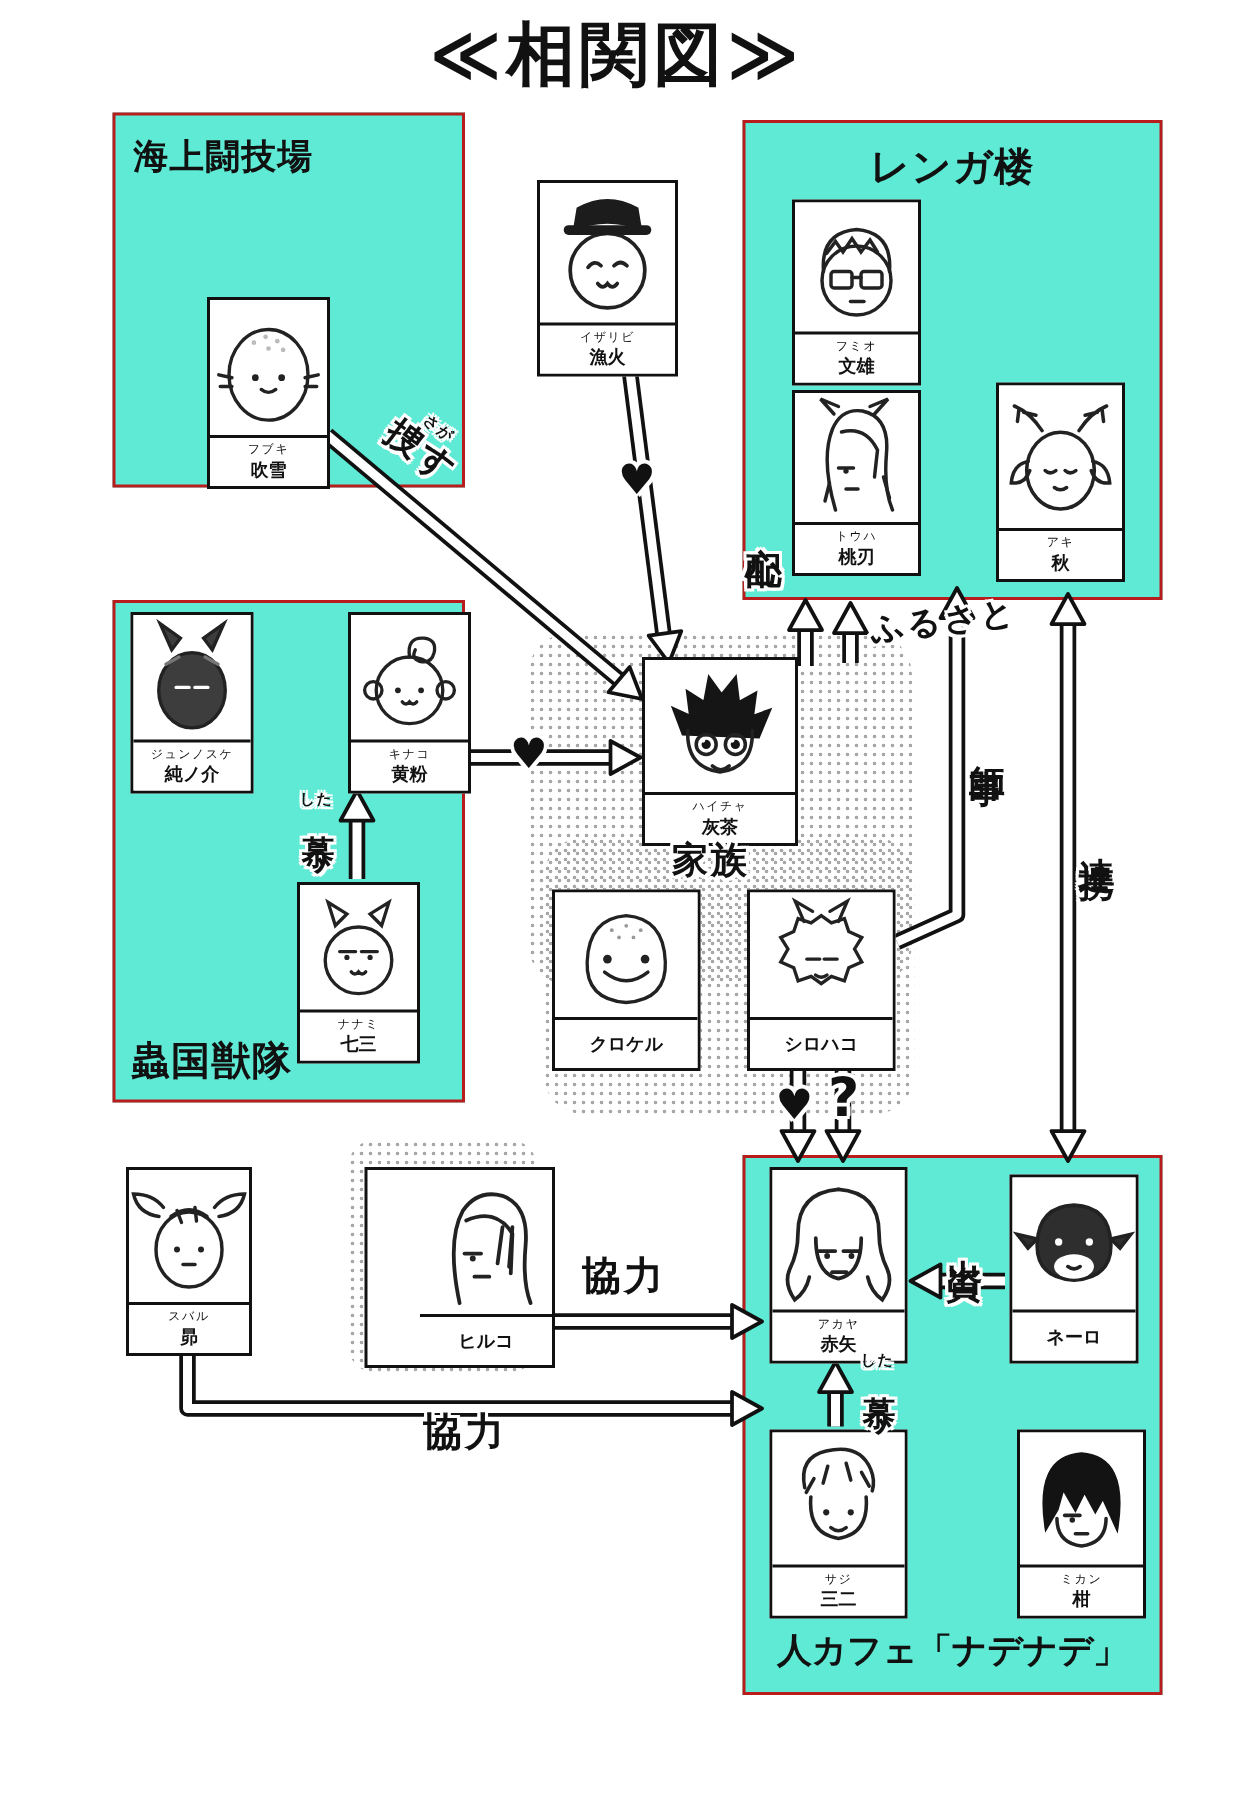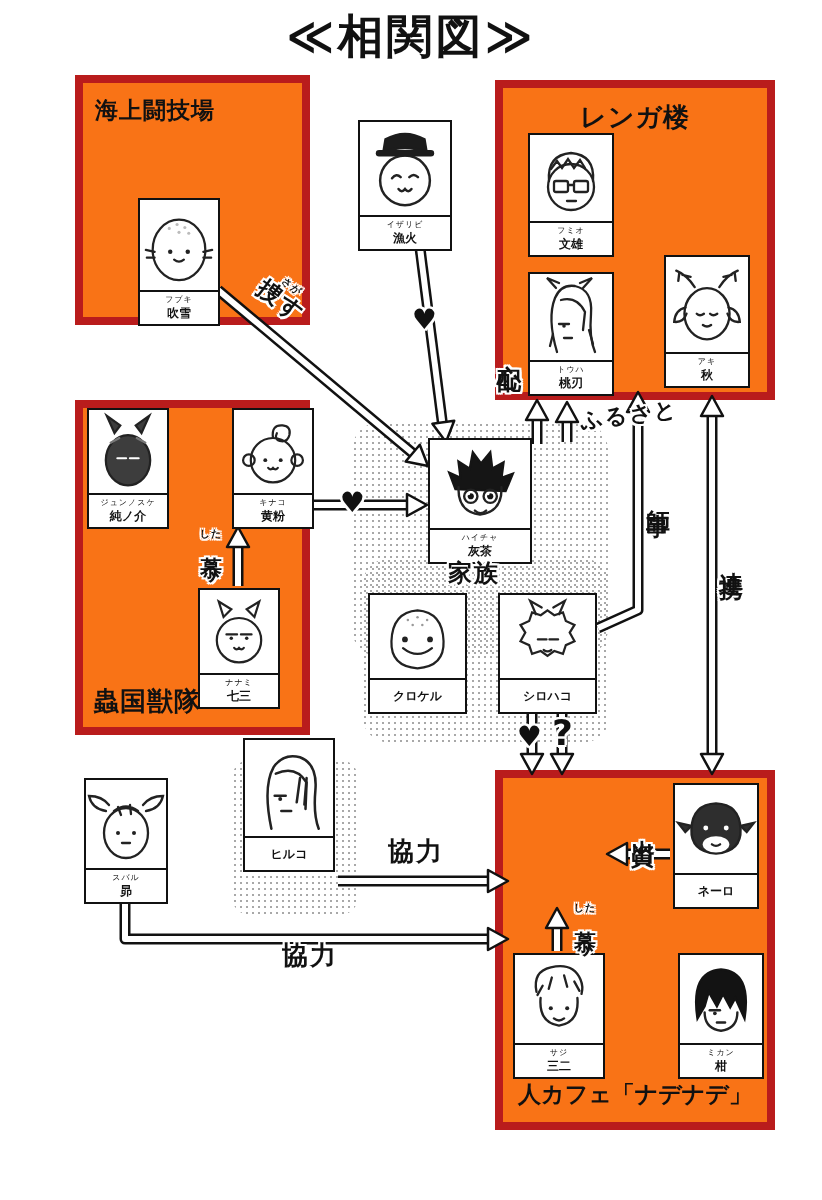--- a/index.html
+++ b/index.html
@@ -1,19 +1,19 @@
 <!DOCTYPE html>
 <html><head>
 <meta charset="utf-8">
 <style>
   html,body{margin:0;padding:0;background:#e8e8e8;}
   #stage{position:relative;width:822px;height:1200px;margin:0 auto;background:#ffffff;overflow:hidden;
          font-family:"DejaVu Sans","Liberation Sans",sans-serif;color:#111;}
   
-  .gbox{position:absolute;border:8px solid #b91c1c;background:#f97316;z-index:1;box-sizing:border-box;}
+  .gbox{position:absolute;border:2px solid #b91c1c;background:#5eead4;z-index:1;box-sizing:border-box;}
   .dots{position:absolute;z-index:2;background-image:radial-gradient(circle,#a8a8a8 1.1px,transparent 1.4px);
         background-size:6px 6px;}
   #arrows{position:absolute;left:0;top:0;z-index:3;pointer-events:none;}
   .card{position:absolute;z-index:4;background:#fff;border:2.5px solid #111;box-sizing:content-box;}
   .rel,.sym,.glabel-float{position:absolute;z-index:5;}
   
   .glabel{position:absolute;font-weight:800;color:#111;letter-spacing:1px;}
   .glabel.ctr{left:0;right:0;text-align:center;}
   
   .pic{display:flex;align-items:center;justify-content:center;background:#fff;overflow:hidden;}
@@ -191,21 +191,21 @@
             <path d="M36 66 h9"></path>
       </g>
         </svg>
     </div>
     <div class="plate">
       <div class="furi">フミオ</div>
       <div class="nm">文雄</div>
     </div>
   </div>
 
-  <div class="card" style="left:528px;top:272px;width:82px;">
+  <div class="card" style="left:528px;top:260px;width:82px;">
     <div class="pic" style="height:86px;">
       <svg viewBox="0 0 80 86">
           <g stroke="#222" stroke-width="2.3" fill="none" stroke-linecap="round">
         <path d="M25 14 l-9 -10 12 5 M52 14 l9 -10 -12 5"></path>
         <path d="M26 78 q-10 -34 -2 -54 q6 -14 20 -12 q18 4 16 28 q-2 24 4 38"></path>
         <path d="M30 26 q16 -4 24 12 l-2 18"></path>
         <path d="M28 50 h10"></path>
             <circle cx="33" cy="52" r="1.8" fill="#222" stroke="none"></circle>
         <path d="M33 64 h8"></path>
         <path d="M22 60 l-3 12 M58 56 l4 14"></path>
@@ -369,39 +369,58 @@
         <path d="M36 62 h8"></path>
       </g>
         </svg>
     </div>
     <div class="plate">
       <div class="furi">スバル</div>
       <div class="nm">昴</div>
     </div>
   </div>
 
-  <div class="card" style="left:243px;top:738px;width:88px;">
+  <div class="card" style="left:243px;top:778px;width:88px;padding-left:35px;">
     <div class="pic" style="height:96px;">
       <svg viewBox="0 0 80 86">
           <g stroke="#222" stroke-width="2.3" fill="none" stroke-linecap="round">
         <path d="M24 80 q-8 -38 2 -56 q9 -13 24 -9 q16 6 14 30 q-2 22 3 35"></path>
         <path d="M28 30 q18 -8 28 8 l-1 24"></path>
         <path d="M27 50 h10"></path>
             <circle cx="32" cy="53" r="1.8" fill="#222" stroke="none"></circle>
         <path d="M33 64 h9"></path>
         <path d="M50 34 l-3 22 M56 34 l-2 24"></path>
       </g>
         </svg>
     </div>
     <div class="plate">
       <div class="furi"></div>
       <div class="nm">ヒルコ</div>
     </div>
   </div>
 
+  <div class="card" style="left:513px;top:778px;width:88px;">
+    <div class="pic" style="height:93px;">
+      <svg viewBox="0 0 80 86">
+          <g stroke="#222" stroke-width="2.3" fill="none" stroke-linecap="round">
+        <path d="M40 12 q-25 2 -25 27 q0 12 -5 22 q-4 9 3 19 q7 -5 9 -14"></path>
+        <path d="M40 12 q25 2 25 27 q0 12 5 22 q4 9 -3 19 q-7 -5 -9 -14"></path>
+        <path d="M26 42 q0 22 14 25 q14 -3 14 -25"></path>
+        <path d="M28 50 h10 M43 50 h10"></path>
+        <circle cx="33" cy="53" r="1.8" fill="#222" stroke="none"></circle>
+            <circle cx="48" cy="53" r="1.8" fill="#222" stroke="none"></circle>
+        <path d="M36 63 h9"></path>
+      </g>
+        </svg>
+    </div>
+    <div class="plate">
+      <div class="furi">アカヤ</div>
+      <div class="nm">赤矢</div>
+    </div>
+  </div>
 
   <div class="card" style="left:673px;top:783px;width:82px;">
     <div class="pic" style="height:88px;">
       <svg viewBox="0 0 80 86">
           <g stroke="#222" stroke-width="2.3" fill="none" stroke-linecap="round">
         <path d="M16 40 l-13 -3 7 9 z" fill="#2e2e2e"></path>
             <path d="M64 40 l13 -3 -7 9 z" fill="#2e2e2e"></path>
         <path d="M40 18 q23 1 24 25 q1 22 -24 24 q-25 -2 -24 -24 q1 -24 24 -25 z" fill="#2e2e2e"></path>
         <ellipse cx="40" cy="58" rx="13" ry="8" fill="#fff" stroke="none"></ellipse>
         <circle cx="30" cy="42" r="2.4" fill="#fff" stroke="none"></circle>

